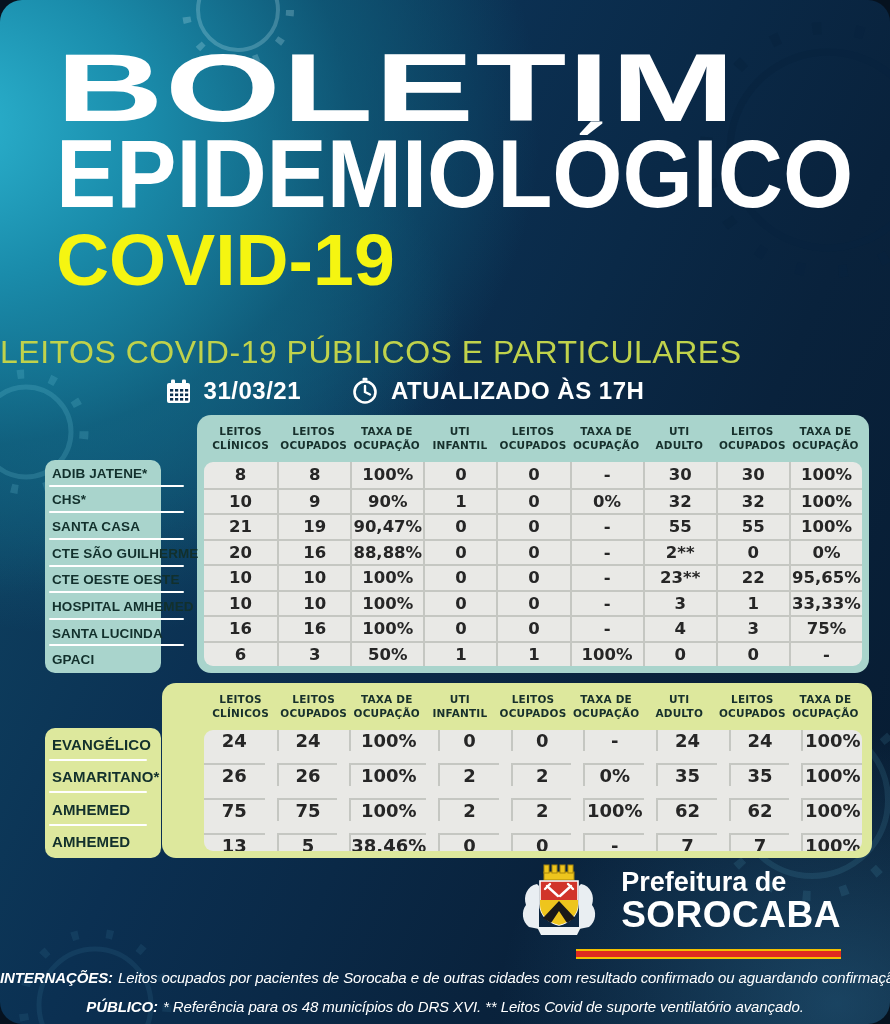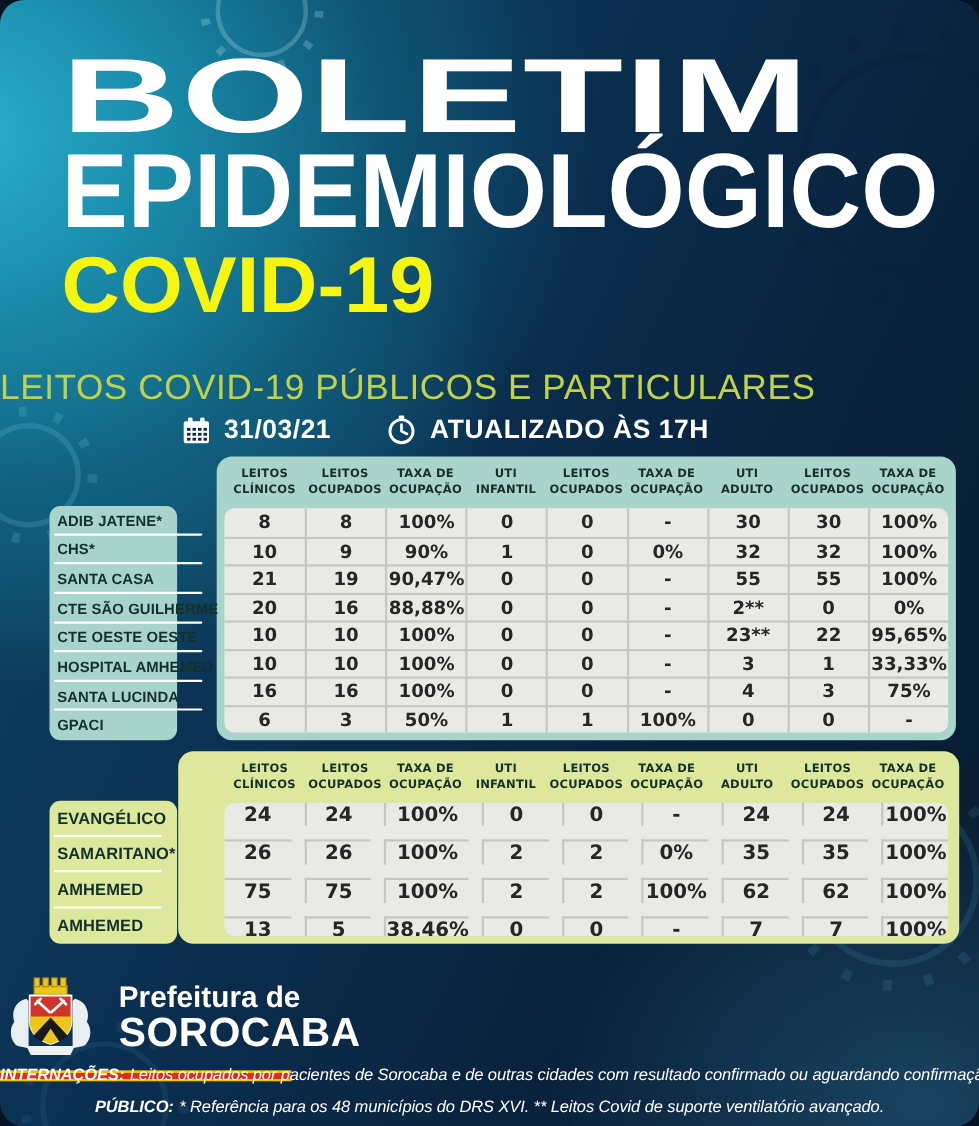--- a/index.html
+++ b/index.html
@@ -53,21 +53,21 @@
   #t1 .labels{background:var(--table1-bg,#a9d4cc);grid-template-rows:repeat(8,1fr);}
   #t2 .labels{background:var(--table2-bg,#dde89d);grid-template-rows:repeat(4,1fr);}
   .rowlabel{position:relative;display:flex;align-items:center;padding-left:7px;
     font-weight:bold;color:#12302c;letter-spacing:.1px;white-space:nowrap;}
   #t1 .rowlabel{font-size:13.5px;}
   #t2 .rowlabel{font-size:15px;text-align:right;}
   .rowlabel:not(:last-child)::after{content:"";position:absolute;left:4px;right:14px;bottom:0;height:2px;
     background:#ffffff;border-radius:1px;}
 
   
-  .logo{position:absolute;top:884px;left:0;width:841px;display:flex;flex-direction:column;align-items:flex-start;}
+  .logo{position:absolute;top:860px;left:0;width:841px;display:flex;flex-direction:column;align-items:flex-end;}
   .logo-row{display:flex;align-items:center;gap:16px;}
   .logo-text{color:#fff;font-weight:bold;line-height:1.04;text-align:left;}
   .logo-text .lt1{font-size:27px;}
   .logo-text .lt2{font-size:37px;letter-spacing:.5px;}
   .bar{width:265px;height:10px;margin-top:7px;
     background:linear-gradient(180deg,var(--bar-yellow,#f3c000) 0 22%,var(--bar-red,#e02b1f) 22% 78%,var(--bar-yellow,#f3c000) 78% 100%);}
 
   
   .footer{position:absolute;top:963px;left:0;width:890px;text-align:center;color:#fff;
     font-style:italic;font-size:15px;line-height:1.95;white-space:nowrap;letter-spacing:-.1px;}

